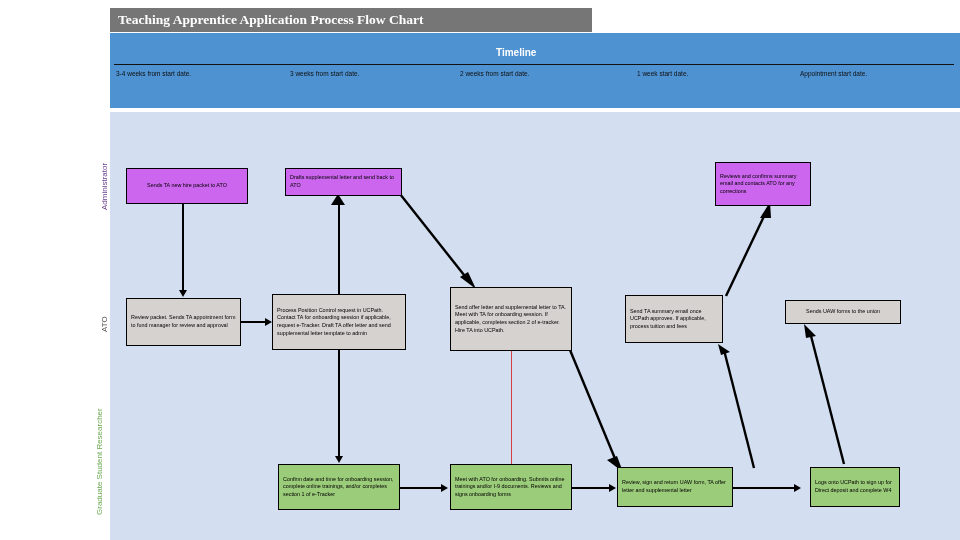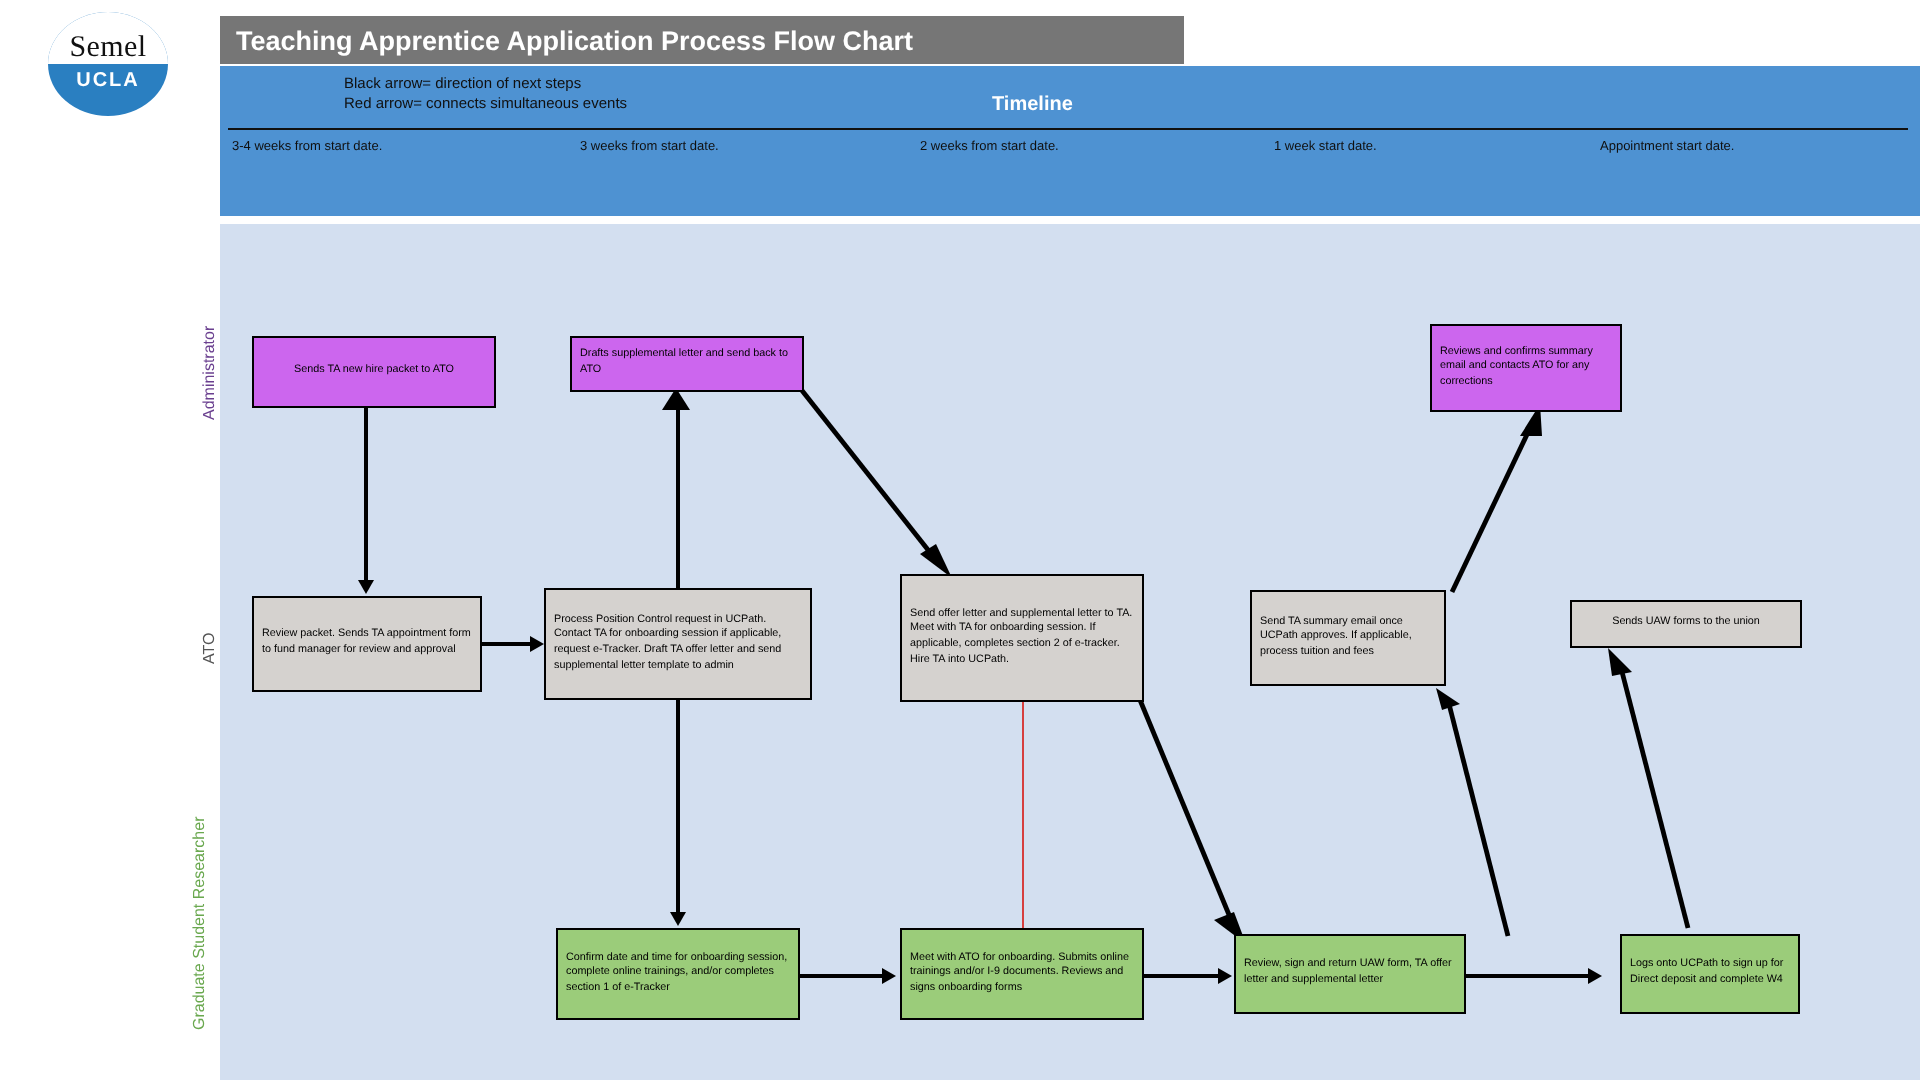--- a/index.html
+++ b/index.html
@@ -71,20 +71,21 @@
     display: flex;
     align-items: center;
     padding-left: 8px;
     box-sizing: border-box;
   }
   #title-bar .title-text {
     color: #ffffff;
     font-size: 13.5px;
     font-weight: bold;
     white-space: nowrap;
+    font-family: Liberation Serif, serif;
   }
 
   
   #header-band {
     position: absolute;
     left: 110px;
     top: 33px;
     width: 850px;
     height: 75px;
     background: #4e92d2;
@@ -186,37 +187,26 @@
     border-bottom: 4px solid transparent;
     border-left: 7px solid #000000;
   }
   .diag { position: absolute; overflow: visible; }
 </style>
 </head>
 <body>
 
 <div id="page">
 
-  <div id="logo">
-    <div class="circle">
-      <div class="top"></div>
-    </div>
-    <div class="semel">Semel</div>
-    <div class="ucla">UCLA</div>
-  </div>
 
   <div id="title-bar">
     <span class="title-text">Teaching Apprentice Application Process Flow Chart</span>
   </div>
 
   <div id="header-band">
-    <div id="legend">
-      <div>Black arrow= direction of next steps</div>
-      <div>Red arrow= connects simultaneous events</div>
-    </div>
     <div id="timeline-word">Timeline</div>
     <div id="timeline-rule"></div>
     <div class="tick-label" style="left:6px">3-4 weeks from start date.</div>
     <div class="tick-label" style="left:180px">3 weeks from start date.</div>
     <div class="tick-label" style="left:350px">2 weeks from start date.</div>
     <div class="tick-label" style="left:527px">1 week start date.</div>
     <div class="tick-label" style="left:690px">Appointment start date.</div>
   </div>
 
   <div class="lane-label" id="lane-administrator">Administrator</div>

